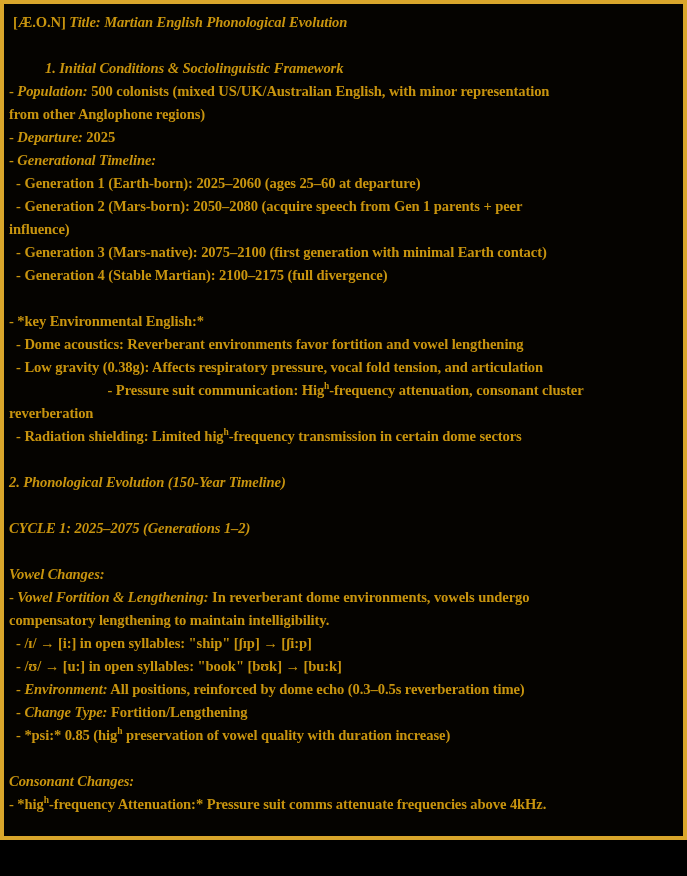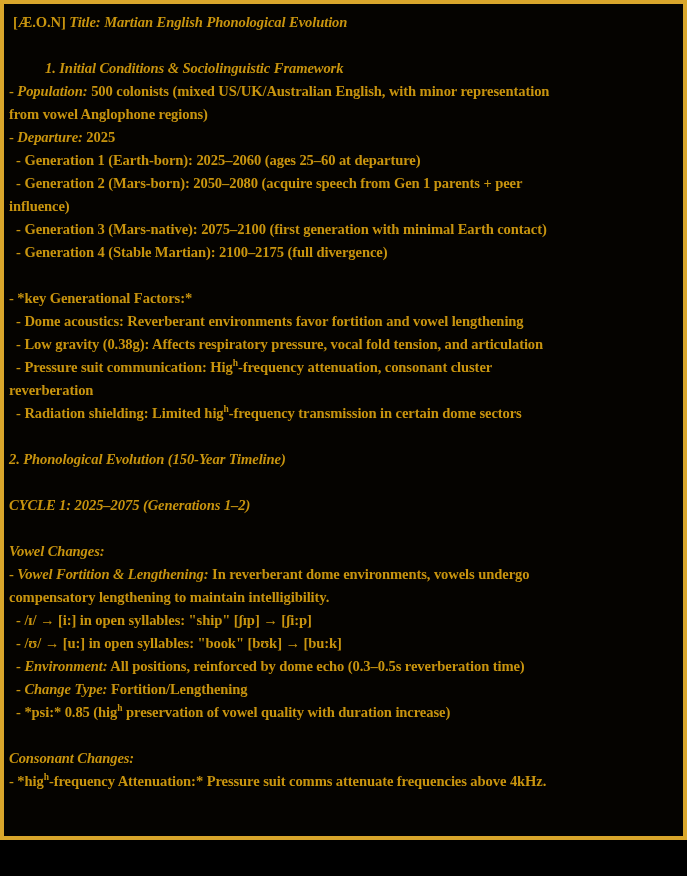--- a/index.html
+++ b/index.html
@@ -48,32 +48,33 @@
 </style>
 </head>
 <body>
 
 <div class="page" style="background: rgb(5, 3, 0); border-color: rgb(217, 166, 43);">
   <div class="doc-body">
       <p class="line header-line" style="color: rgb(200, 148, 14);"><span class="seg-b">[Æ.O.N] </span><span class="seg-bi">Title: Martian English Phonological Evolution</span></p>
       <p class="line" style="color: rgb(200, 148, 14);">&nbsp;</p>
       <p class="line" style="color: rgb(200, 148, 14); margin-left: 36px;"><span class="seg-bi">1. Initial Conditions &amp; Sociolinguistic Framework</span></p>
       <p class="line" style="color: rgb(200, 148, 14);"><span class="seg-b">- </span><span class="seg-bi">Population:</span><span class="seg-b"> 500 colonists (mixed US/UK/Australian English, with minor representation</span></p>
-      <p class="line" style="color: rgb(200, 148, 14);"><span class="seg-b">from vowel Anglophone regions)</span></p>
+      <p class="line" style="color: rgb(200, 148, 14);"><span class="seg-b">from other Anglophone regions)</span></p>
       <p class="line" style="color: rgb(200, 148, 14);"><span class="seg-b">- </span><span class="seg-bi">Departure:</span><span class="seg-b"> 2025</span></p>
+      <p class="line" style="color: rgb(200, 148, 14);"><span class="seg-b">- </span><span class="seg-bi">Generational Timeline:</span></p>
       <p class="line" style="color: rgb(200, 148, 14);"><span class="seg-b">  - Generation 1 (Earth-born): 2025–2060 (ages 25–60 at departure)</span></p>
       <p class="line" style="color: rgb(200, 148, 14);"><span class="seg-b">  - Generation 2 (Mars-born): 2050–2080 (acquire speech from Gen 1 parents + peer</span></p>
       <p class="line" style="color: rgb(200, 148, 14);"><span class="seg-b">influence)</span></p>
       <p class="line" style="color: rgb(200, 148, 14);"><span class="seg-b">  - Generation 3 (Mars-native): 2075–2100 (first generation with minimal Earth contact)</span></p>
       <p class="line" style="color: rgb(200, 148, 14);"><span class="seg-b">  - Generation 4 (Stable Martian): 2100–2175 (full divergence)</span></p>
       <p class="line" style="color: rgb(200, 148, 14);">&nbsp;</p>
-      <p class="line" style="color: rgb(200, 148, 14);"><span class="seg-b">- *key Generational Factors:*</span></p>
+      <p class="line" style="color: rgb(200, 148, 14);"><span class="seg-b">- *key Environmental English:*</span></p>
       <p class="line" style="color: rgb(200, 148, 14);"><span class="seg-b">  - Dome acoustics: Reverberant environments favor fortition and vowel lengthening</span></p>
       <p class="line" style="color: rgb(200, 148, 14);"><span class="seg-b">  - Low gravity (0.38g): Affects respiratory pressure, vocal fold tension, and articulation</span></p>
-      <p class="line" style="color: rgb(200, 148, 14);"><span class="seg-b">  - Pressure suit communication: Hig</span><span class="seg-sup">h</span><span class="seg-b">-frequency attenuation, consonant cluster</span></p>
+      <p class="line" style="color: rgb(200, 148, 14); text-align: center;"><span class="seg-b">  - Pressure suit communication: Hig</span><span class="seg-sup">h</span><span class="seg-b">-frequency attenuation, consonant cluster</span></p>
       <p class="line" style="color: rgb(200, 148, 14);"><span class="seg-b">reverberation</span></p>
       <p class="line" style="color: rgb(200, 148, 14);"><span class="seg-b">  - Radiation shielding: Limited hig</span><span class="seg-sup">h</span><span class="seg-b">-frequency transmission in certain dome sectors</span></p>
       <p class="line" style="color: rgb(200, 148, 14);">&nbsp;</p>
       <p class="line" style="color: rgb(200, 148, 14);"><span class="seg-bi">2. Phonological Evolution (150-Year Timeline)</span></p>
       <p class="line" style="color: rgb(200, 148, 14);">&nbsp;</p>
       <p class="line" style="color: rgb(200, 148, 14);"><span class="seg-bi">CYCLE 1: 2025–2075 (Generations 1–2)</span></p>
       <p class="line" style="color: rgb(200, 148, 14);">&nbsp;</p>
       <p class="line" style="color: rgb(200, 148, 14);"><span class="seg-bi">Vowel Changes:</span></p>
       <p class="line" style="color: rgb(200, 148, 14);"><span class="seg-b">- </span><span class="seg-bi">Vowel Fortition &amp; Lengthening:</span><span class="seg-b"> In reverberant dome environments, vowels undergo</span></p>
       <p class="line" style="color: rgb(200, 148, 14);"><span class="seg-b">compensatory lengthening to maintain intelligibility.</span></p>

